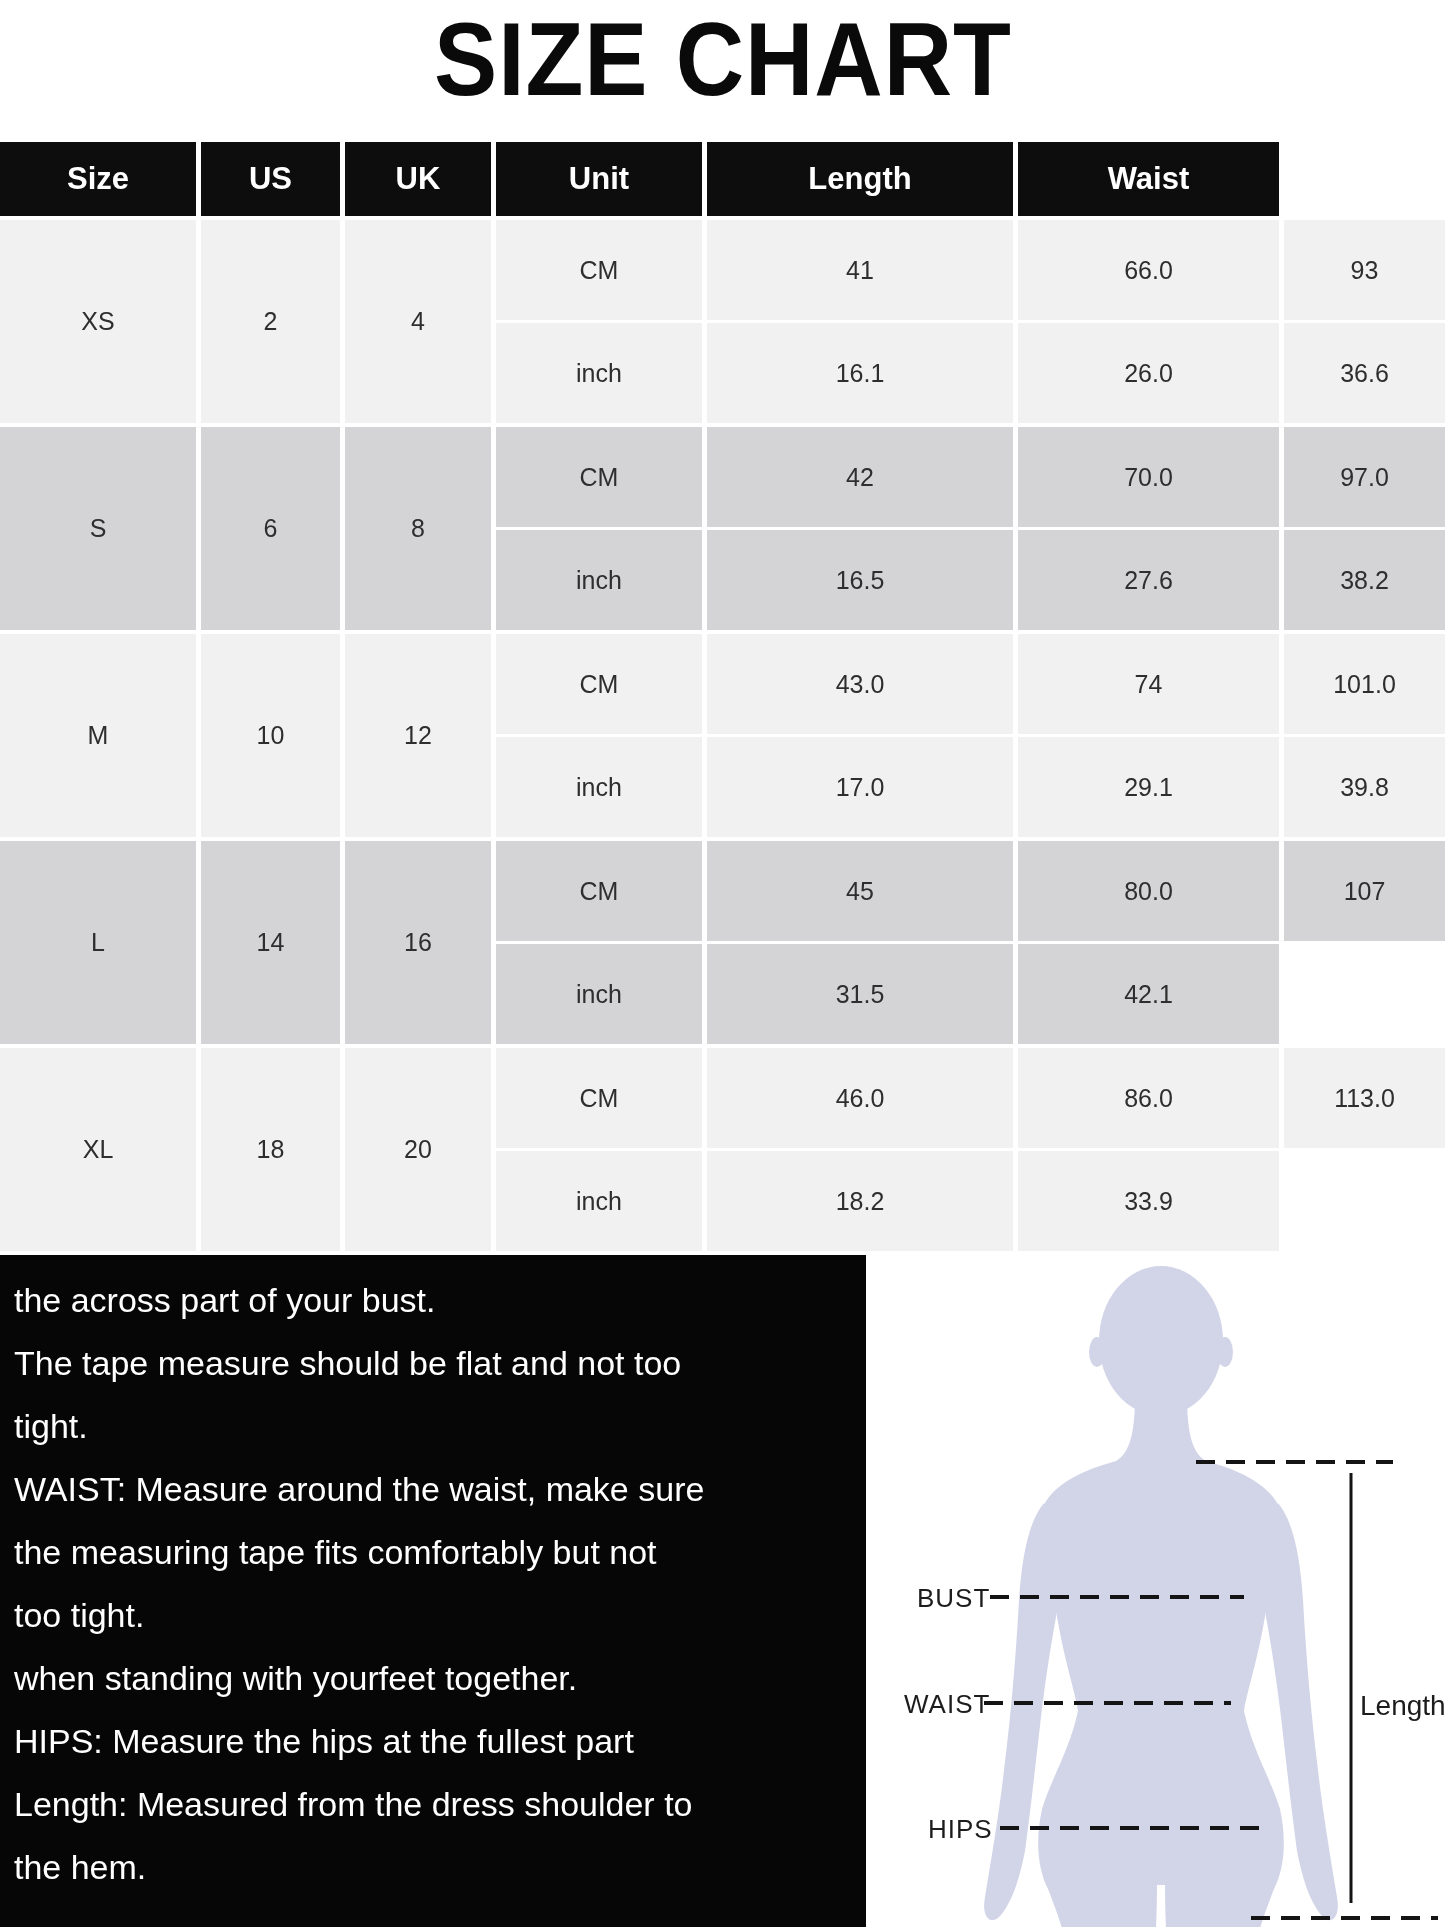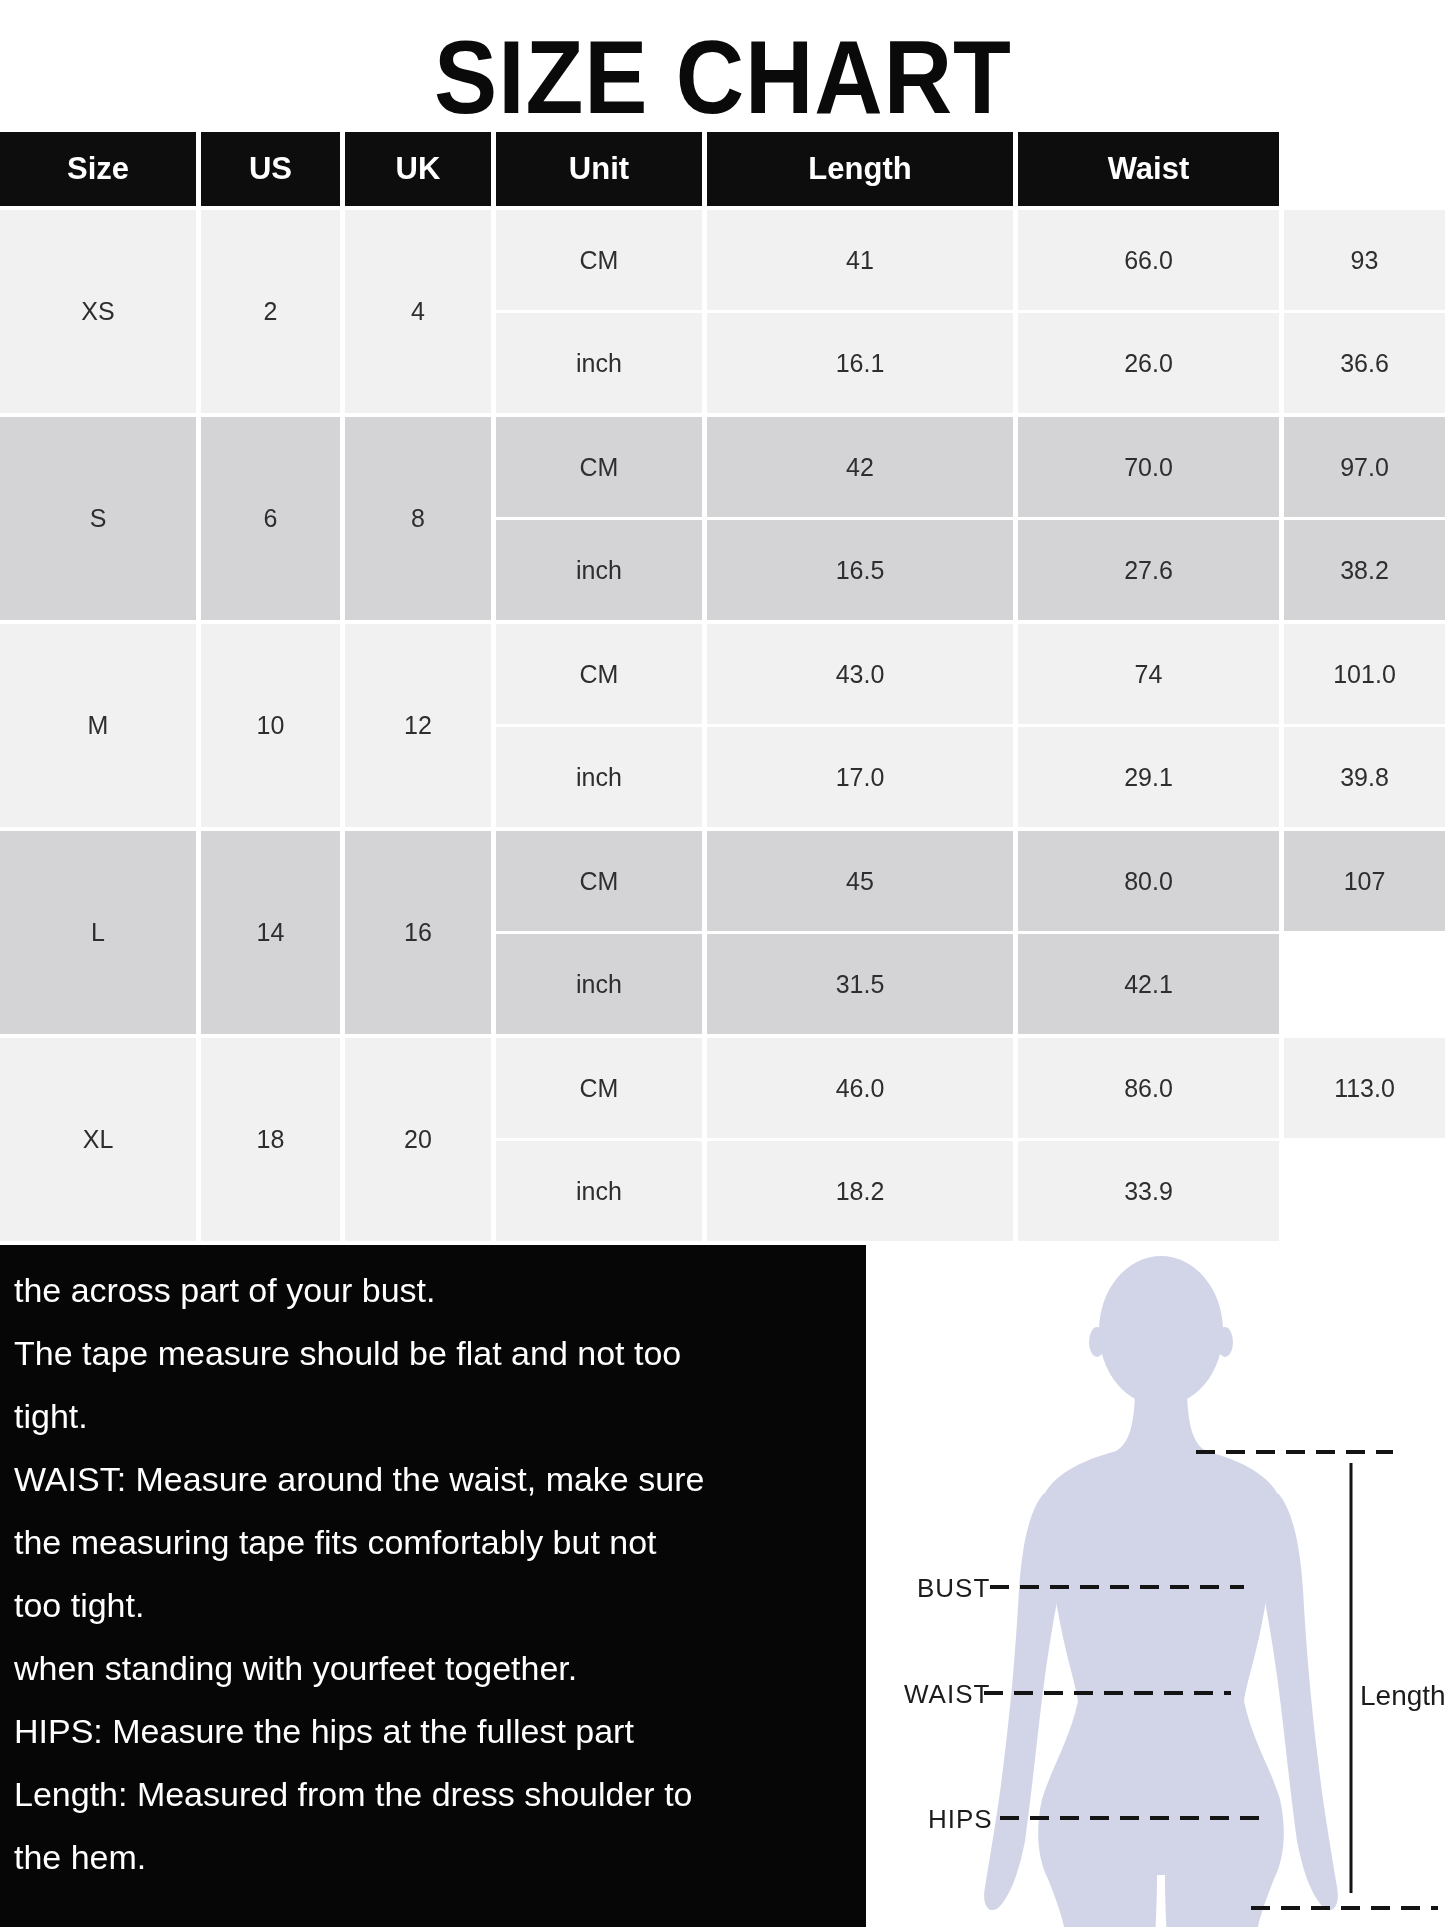--- a/index.html
+++ b/index.html
@@ -2,33 +2,33 @@
 <html><head>
 <meta charset="utf-8">
 <style>
   html,body{margin:0;padding:0;background:#ffffff;}
   body{
     width:1445px;height:1927px;overflow:hidden;
     font-family:"Liberation Sans",sans-serif;
     -webkit-font-smoothing:antialiased;
   }
   
-  .title-wrap{height:110px;display:flex;align-items:center;justify-content:center;padding-top:22px;}
+  .title-wrap{height:110px;display:flex;align-items:center;justify-content:center;padding-top:4px;}
   .title{
     font-size:103px;font-weight:700;color:#0a0a0a;letter-spacing:1px;
     transform:scaleX(0.92);transform-origin:center;line-height:1;white-space:nowrap;
   }
   
   .size-table{width:1445px;}
   .tgrid{
     display:grid;
     grid-template-columns:196px 139px 146px 206px 306px 261px 161px;
     column-gap:5px;
   }
-  .thead{grid-template-rows:74px;margin-bottom:4px;}
+  .thead{grid-template-rows:74px;margin-bottom:4px;margin-top:28px;}
   .thead .hcell{
     background:#0d0d0d;color:#ffffff;font-weight:700;font-size:31px;
     display:flex;align-items:center;justify-content:center;
   }
   .tgroup{grid-template-rows:100px 100px;row-gap:3px;margin-bottom:4px;}
   .cell{
     display:flex;align-items:center;justify-content:center;
     font-size:25px;color:#2e2e2e;
   }
   .g-light .cell{background:#f1f1f2;}

